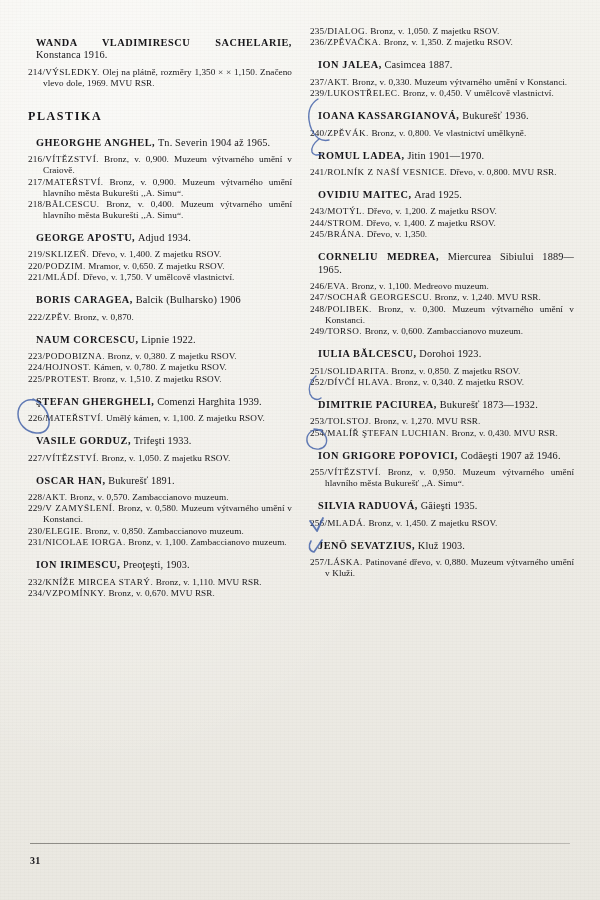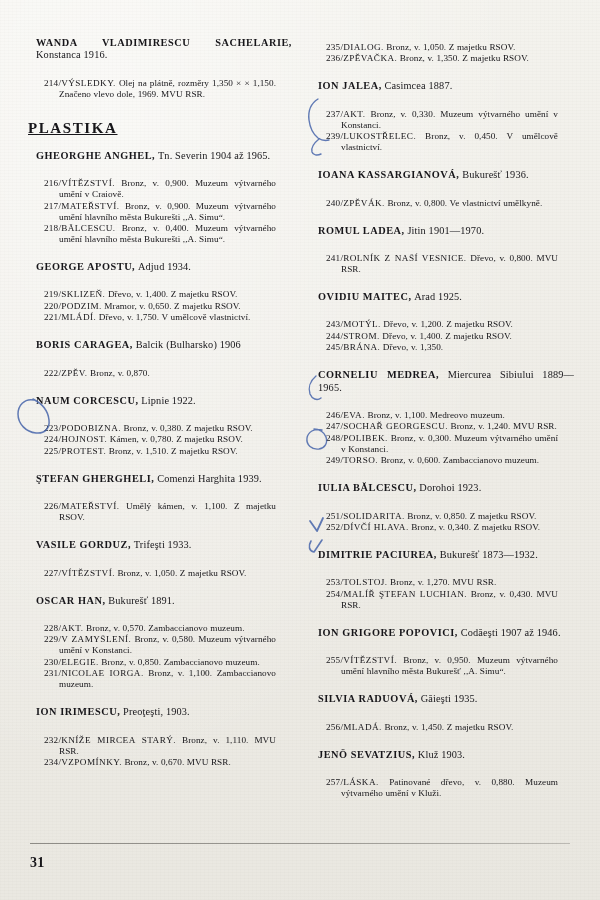--- a/index.html
+++ b/index.html
@@ -54,28 +54,27 @@
   .artist .nm {
     font-weight: bold;
     letter-spacing: 0.55px;
   }
   .artist .meta {
     font-weight: normal;
     letter-spacing: 0.15px;
   }
   .section-head {
     font-weight: bold;
-    font-size: 15px;
+    font-size: 12px;
     letter-spacing: 1.6px;
     margin: 20px 0 13px 0;
-    text-decoration: underline;
   }
   ul.items {
     list-style: none;
-    margin: 16px;
+    margin: 0;
     padding: 0;
   }
   ul.items li {
     font-size: 9.2px;
     line-height: 11.0px;
     padding-left: 15px;
     text-indent: -15px;
     margin: 0 0 0.4px 0;
     text-align: justify;
     text-align-last: left;
@@ -96,21 +95,21 @@
     top: 843px;
     width: 540px;
     height: 1px;
     background: linear-gradient(90deg, #7d7b76 0%, #8e8c86 55%, #b4b2ac 100%);
     opacity: 0.85;
   }
   #folio {
     position: absolute;
     left: 30px;
     top: 855px;
-    font-size: 14px;
+    font-size: 10px;
     font-weight: bold;
     letter-spacing: 0.3px;
   }
 
   #ink {
     position: absolute;
     inset: 0;
     pointer-events: none;
   }
   #ink path {

